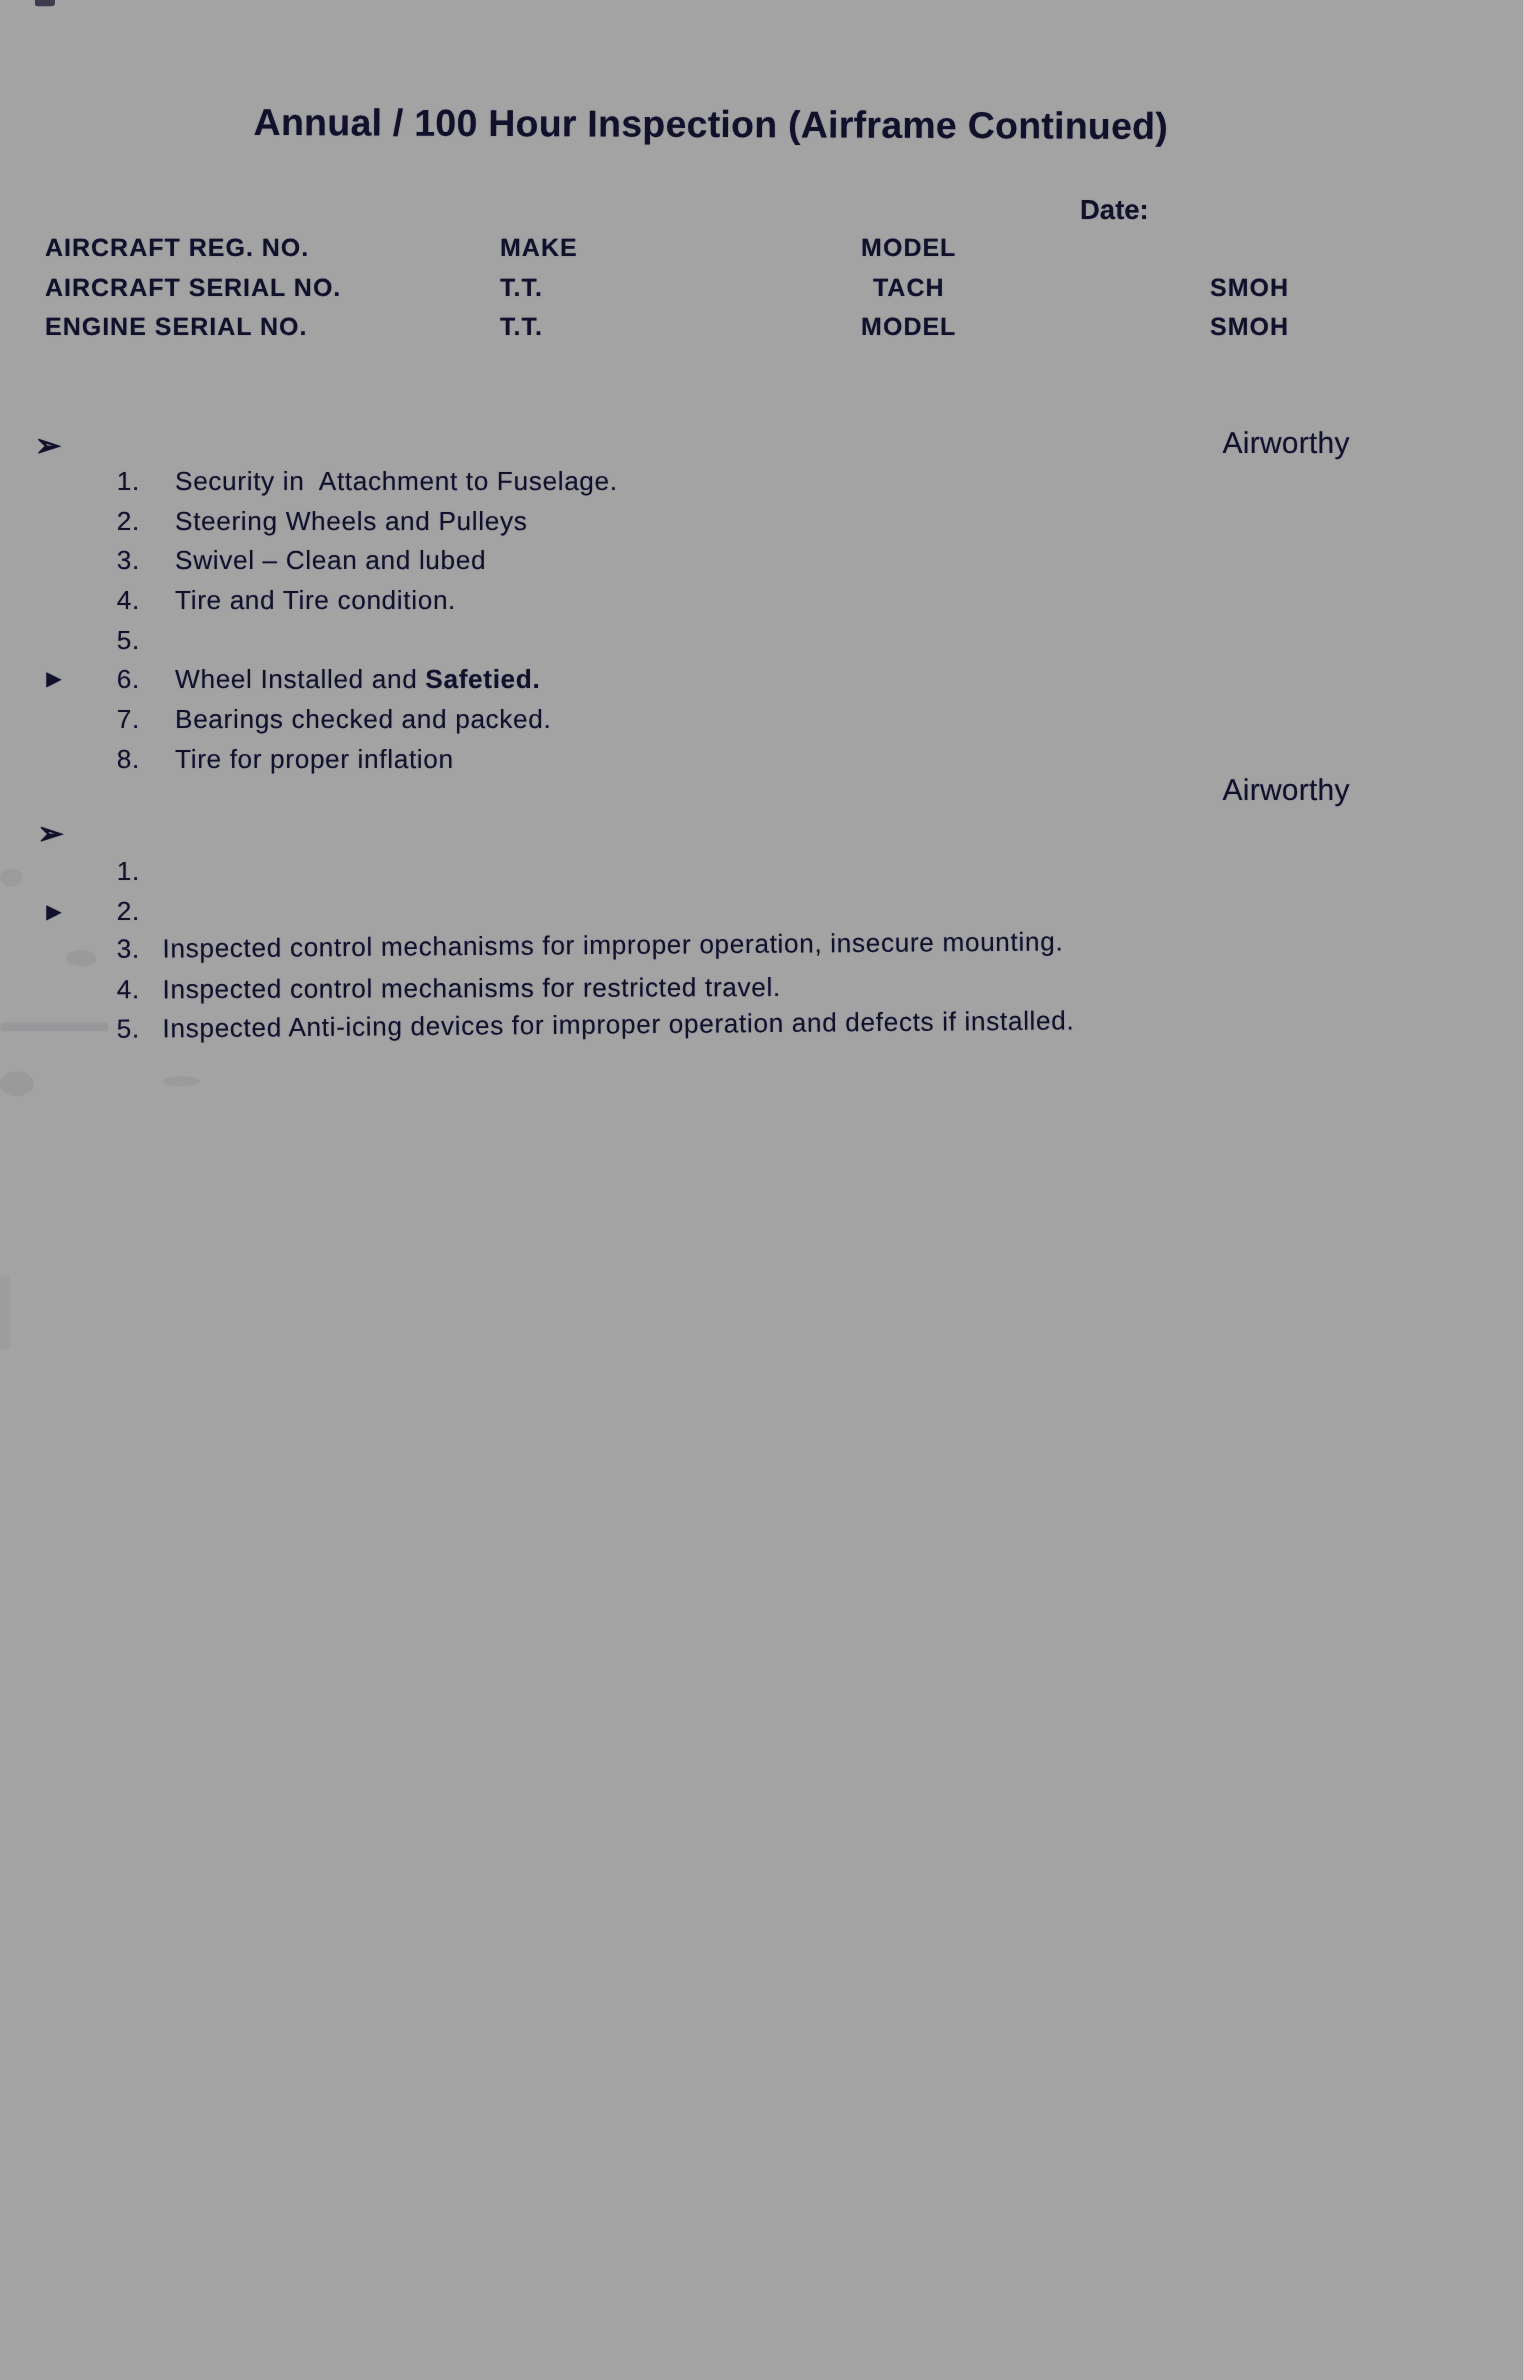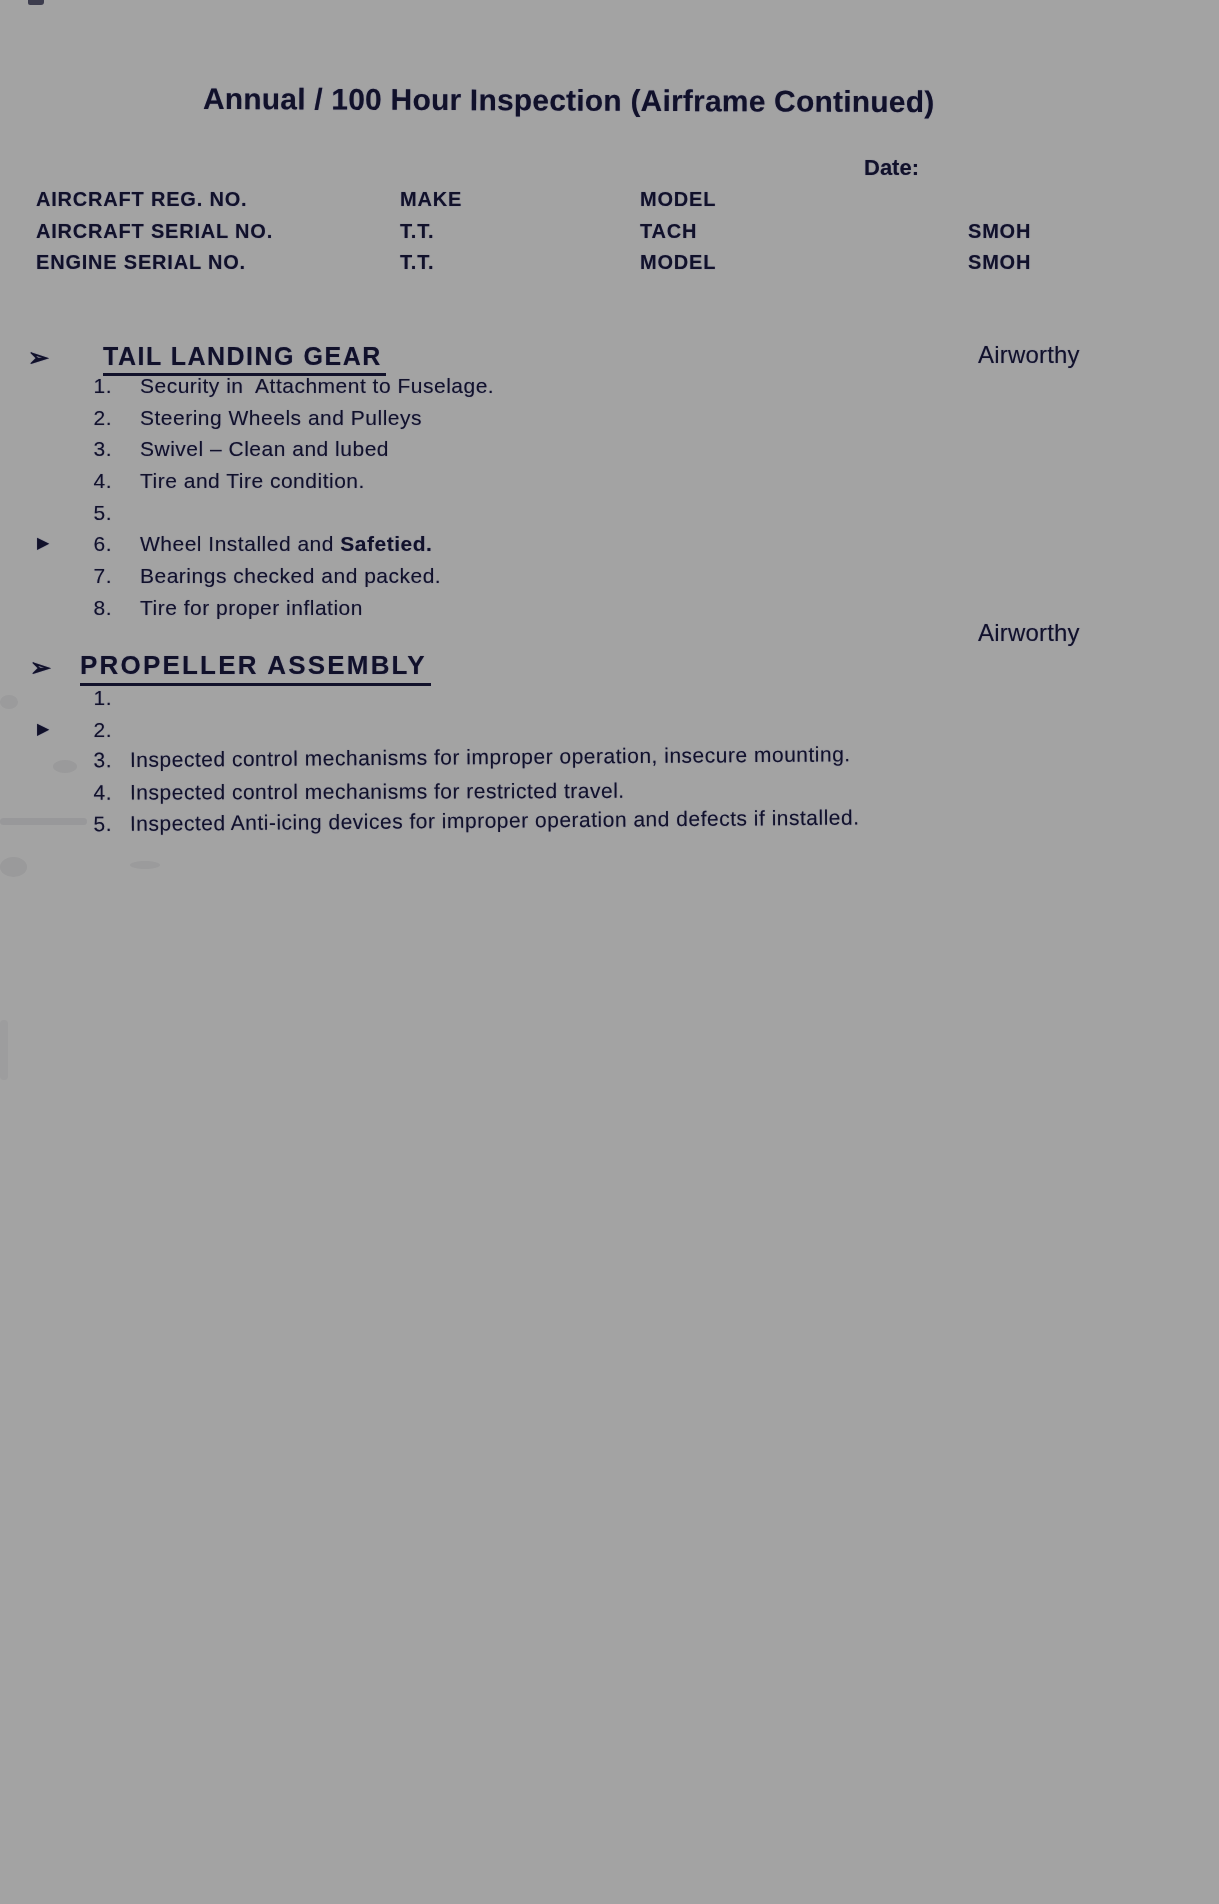--- a/index.html
+++ b/index.html
@@ -20,21 +20,21 @@
     transform:rotate(0.25deg);transform-origin:0 0;
   }
   .date-label{
     position:absolute;left:864px;top:155px;
     font-size:22px;font-weight:bold;
   }
   .hrow{position:absolute;left:0;width:100%;height:26px;
     font-weight:bold;font-size:20px;letter-spacing:0.8px;}
   .hrow .hl{position:absolute;left:36px;white-space:pre;}
   .hrow .hc2{position:absolute;left:400px;width:168px;text-align:left;}
-  .hrow .hc3{position:absolute;left:640px;width:174px;text-align:left;}
+  .hrow .hc3{position:absolute;left:640px;width:174px;text-align:center;}
   .hrow .hc4{position:absolute;left:968px;}
   .row1{top:188px}.row2{top:220px}.row3{top:251px}
 
   .sec-marker{position:absolute;font-size:25px;line-height:25px;font-weight:bold;}
   .marker1{left:28px;top:345px;}
   .marker2{left:30px;top:655px;}
   .sec-title{
     position:absolute;font-weight:bold;white-space:pre;
     border-bottom:3px solid currentColor;padding:0 4px 2px 0;
   }
@@ -93,21 +93,20 @@
     <span class="hc4">SMOH</span>
   </div>
   <div class="hrow row3">
     <span class="hl">ENGINE SERIAL NO.</span>
     <span class="hc2">T.T.</span>
     <span class="hc3">MODEL</span>
     <span class="hc4">SMOH</span>
   </div>
 
   <span class="sec-marker marker1">➢</span>
-  <span class="sec-title title1">TAIL LANDING GEAR</span>
   <span class="airworthy aw1">Airworthy</span>
   <div class="items s1" id="items1">
       <div class="item">
         <span class="num">1.</span>
         <span class="txt"><span>Security in  Attachment to Fuselage.</span></span>
       </div>
       <div class="item">
         <span class="num">2.</span>
         <span class="txt"><span>Steering Wheels and Pulleys</span></span>
       </div>
@@ -132,21 +131,20 @@
         <span class="txt"><span>Bearings checked and packed.</span></span>
       </div>
       <div class="item">
         <span class="num">8.</span>
         <span class="txt"><span>Tire for proper inflation</span></span>
       </div>
     </div>
 
   <span class="airworthy aw2">Airworthy</span>
   <span class="sec-marker marker2">➢</span>
-  <span class="sec-title title2">PROPELLER ASSEMBLY</span>
   <div class="items s2" id="items2">
       <div class="item">
         <span class="num">1.</span>
       </div>
       <div class="item">
         <span class="flag">▶</span>
         <span class="num">2.</span>
       </div>
       <div class="item" style="transform: rotate(-0.45deg); transform-origin: 0px 50%;">
         <span class="num">3.</span>

